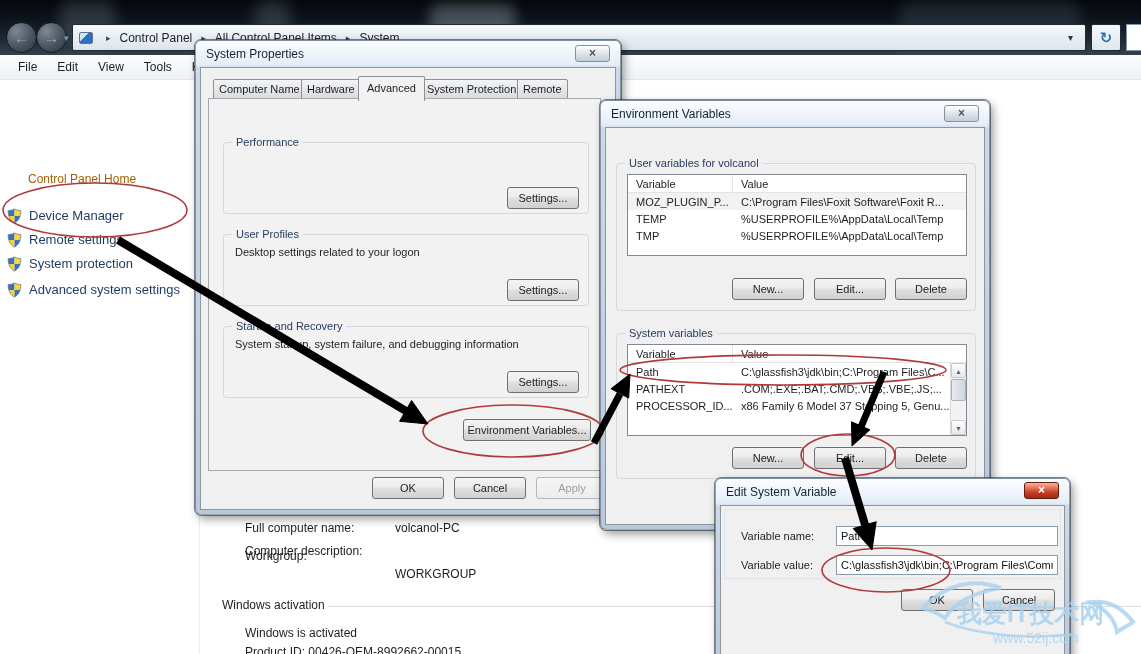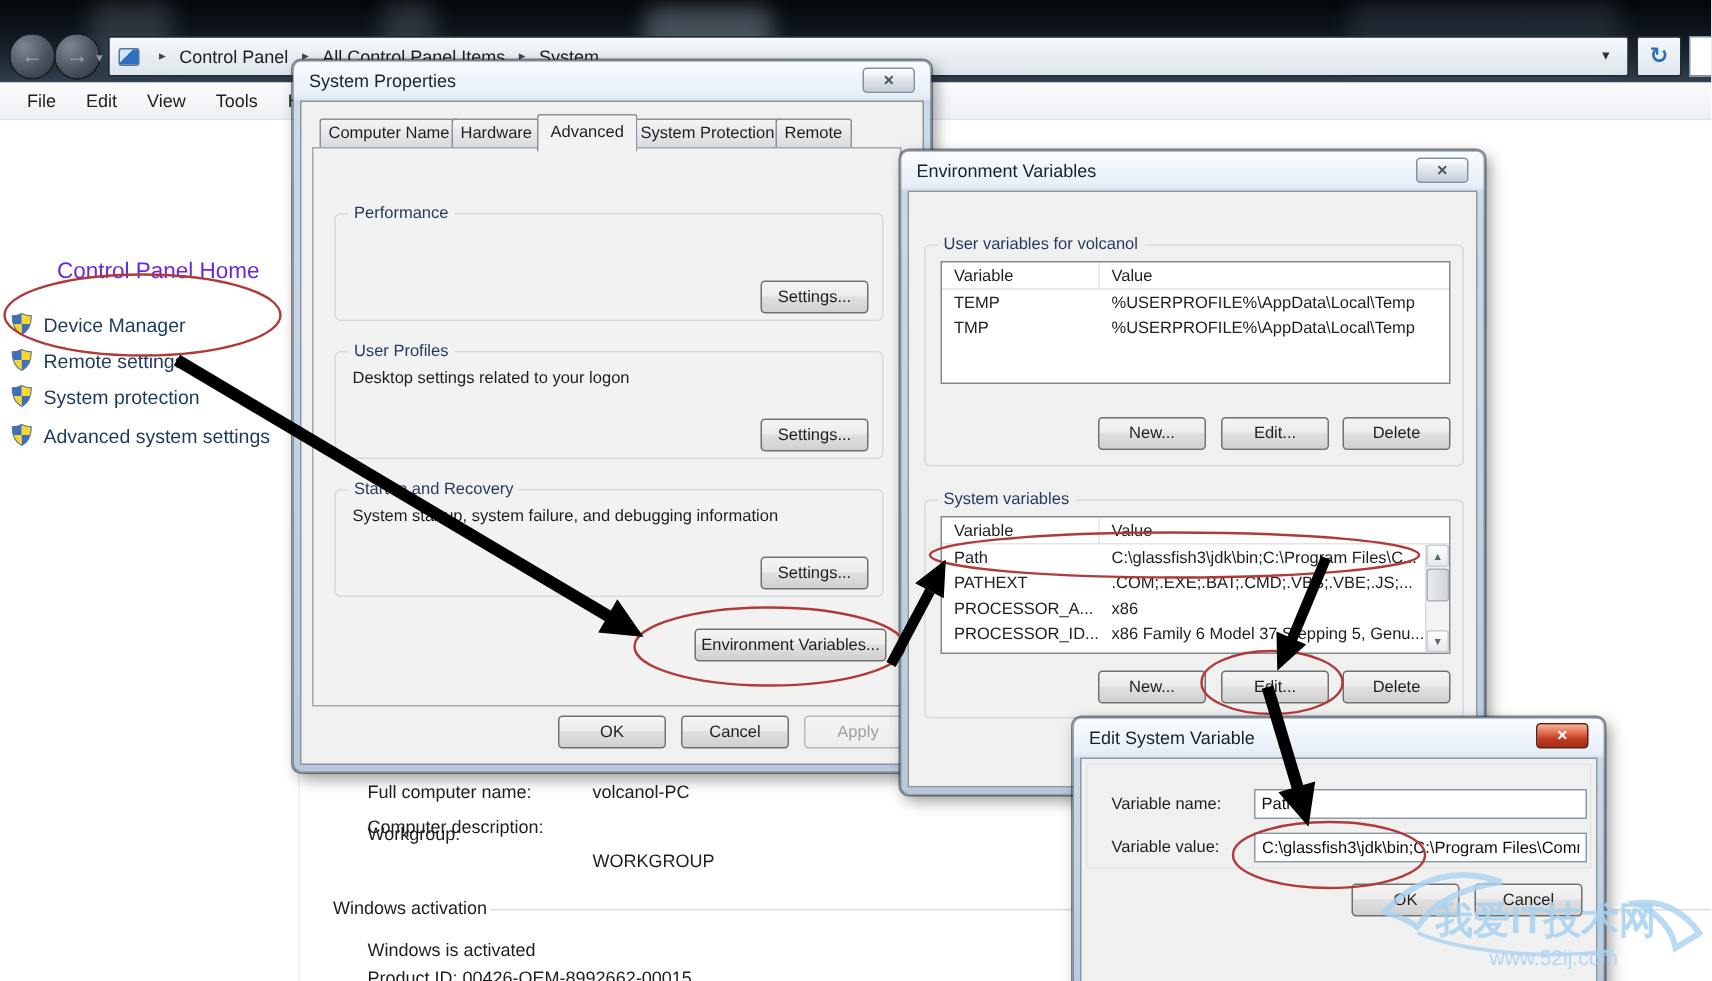--- a/index.html
+++ b/index.html
@@ -28,22 +28,22 @@
   color:#2f6fb4;font-size:15px;font-weight:bold;text-align:center;line-height:25px}
 .searchbox{position:absolute;left:1126px;top:24px;width:15px;height:27px;background:#fff;
   border:1px solid #7e93a5;font-size:12px;color:#0369a1;padding:5px 20px;overflow:hidden;white-space:nowrap}
 .menubar{position:absolute;left:0;top:55px;width:1141px;height:25px;
   background:linear-gradient(#fbfcfd,#eef1f4);border-bottom:1px solid #e2e6ea;
   display:flex;align-items:center;padding-left:8px;font-size:12px;color:#1e1e1e}
 .menubar .mitem{padding:3px 10px;cursor:default}
 
 
 .sidebar{position:absolute;left:0;top:80px;width:200px;height:574px;background:#fff;border-right:1px solid #ededed}
-.side-home{position:absolute;left:38px;top:92px;font-size:15px;color:#6d28d9}
-.side-item{position:absolute;left:7px;display:flex;align-items:center;gap:7px;font-size:13px;color:#1c3a5e;cursor:default}
+.side-home{position:absolute;left:28px;top:92px;font-size:12px;color:#a16207}
+.side-item{position:absolute;left:7px;display:flex;gap:7px;font-size:13px;color:#1c3a5e;cursor:default}
 .shield{width:15px;height:16px;flex:0 0 auto}
 .sysinfo{position:absolute;left:0;top:0;font-size:12px;color:#1e1e1e}
 .si-label{position:absolute;left:245px;white-space:nowrap}
 .si-value{position:absolute;left:395px;white-space:nowrap}
 .si-h{position:absolute;left:222px;white-space:nowrap;color:#1e1e1e}
 .si-rule{position:absolute;left:327px;top:606px;width:814px;height:1px;background:#dcdcdc}
 
 
 .dialog{position:absolute;border-radius:6px;border:1px solid #49576487;
   outline:1px solid rgba(30,40,50,.55);
@@ -242,20 +242,24 @@
     <div class="closebtn" style="right:10px;top:4px"><span>×</span></div>
     <div class="dlg-body">
 
       <div class="groupbox" style="left:10px;top:35px;width:360px;height:148px">
         <span class="gb-label">User variables for volcanol</span>
         <div class="envtable" style="left:10px;top:10px;width:340px;height:82px">
           <div class="et-head">
             <div class="hc1">Variable</div>
             <div class="hc2">Value</div>
           </div>
+          <div class="et-row sel">
+            <div class="c1">MOZ_PLUGIN_P...</div>
+            <div class="c2">C:\Program Files\Foxit Software\Foxit R...</div>
+          </div>
           <div class="et-row">
             <div class="c1">TEMP</div>
             <div class="c2">%USERPROFILE%\AppData\Local\Temp</div>
           </div>
           <div class="et-row">
             <div class="c1">TMP</div>
             <div class="c2">%USERPROFILE%\AppData\Local\Temp</div>
           </div>
         </div>
         <div class="winbtn" style="left:115px;top:114px;width:72px">New...</div>
@@ -270,24 +274,20 @@
             <div class="hc1">Variable</div>
             <div class="hc2">Value</div>
           </div>
           <div class="et-row">
             <div class="c1">Path</div>
             <div class="c2">C:\glassfish3\jdk\bin;C:\Program Files\C...</div>
           </div>
           <div class="et-row">
             <div class="c1">PATHEXT</div>
             <div class="c2">.COM;.EXE;.BAT;.CMD;.VBS;.VBE;.JS;...</div>
-          </div>
-          <div class="et-row">
-            <div class="c1">PROCESSOR_A...</div>
-            <div class="c2">x86</div>
           </div>
           <div class="et-row">
             <div class="c1">PROCESSOR_ID...</div>
             <div class="c2">x86 Family 6 Model 37 Stepping 5, Genu...</div>
           </div>
           <div class="scrollbar">
             <div class="sb-up">▲</div>
             <div class="sb-thumb"></div>
             <div class="sb-down">▼</div>
           </div>

